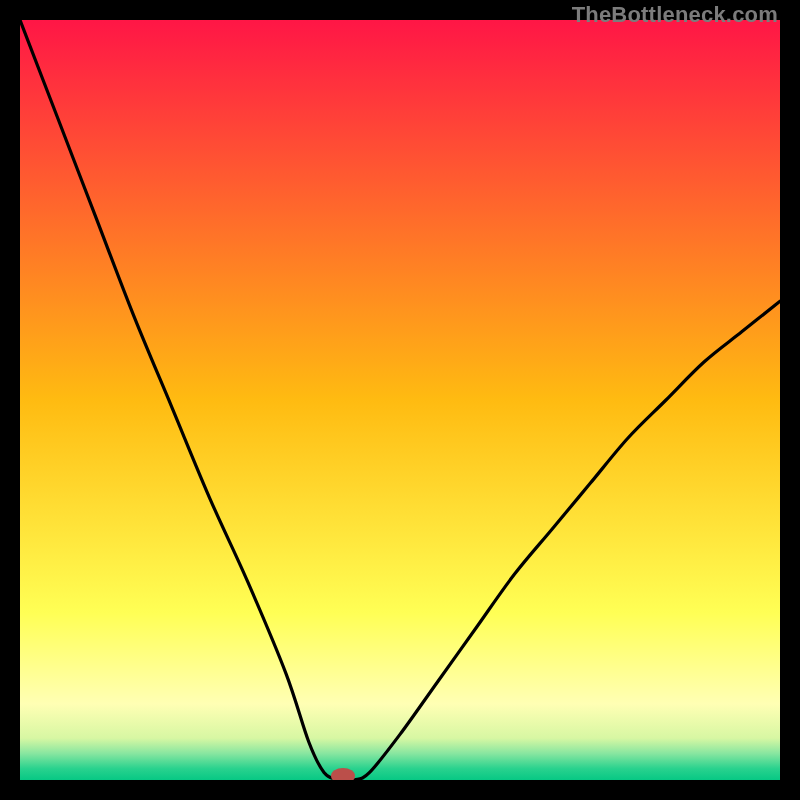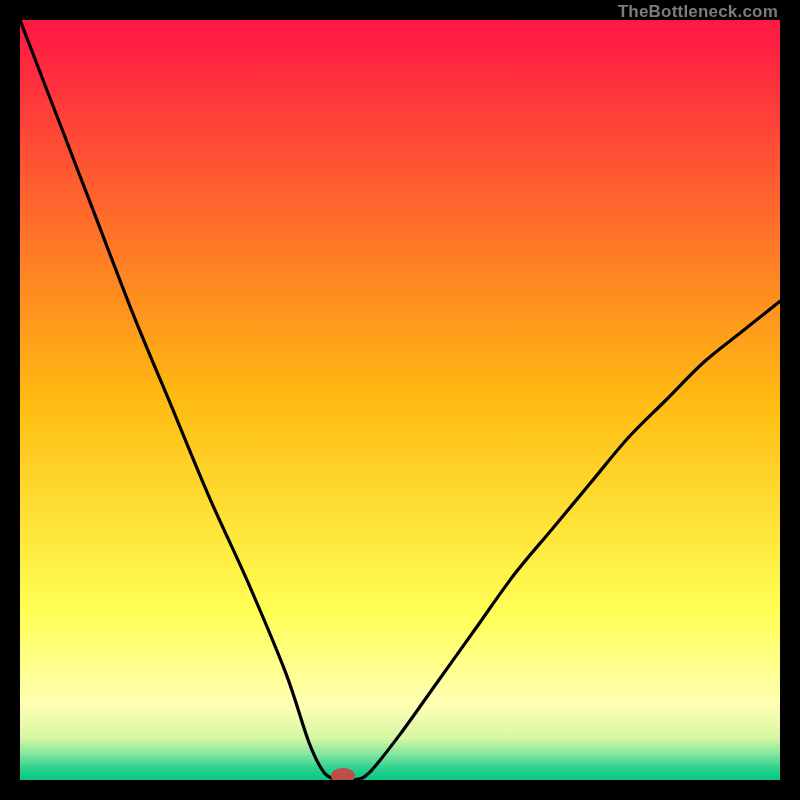--- a/index.html
+++ b/index.html
@@ -21,21 +21,21 @@
     position: absolute;
     left: 20px; top: 20px;
     width: 760px; height: 760px;
     overflow: hidden;
   }
   .watermark {
     position: absolute;
     top: 2px;
     right: 22px;
     color: #7c7c7c;
-    font-size: 17px;
+    font-size: 22px;
     font-weight: 600;
     letter-spacing: 0.2px;
     user-select: none;
   }
 </style>
 </head>
 <body>
 
 <div class="frame">
   <div class="plot">

